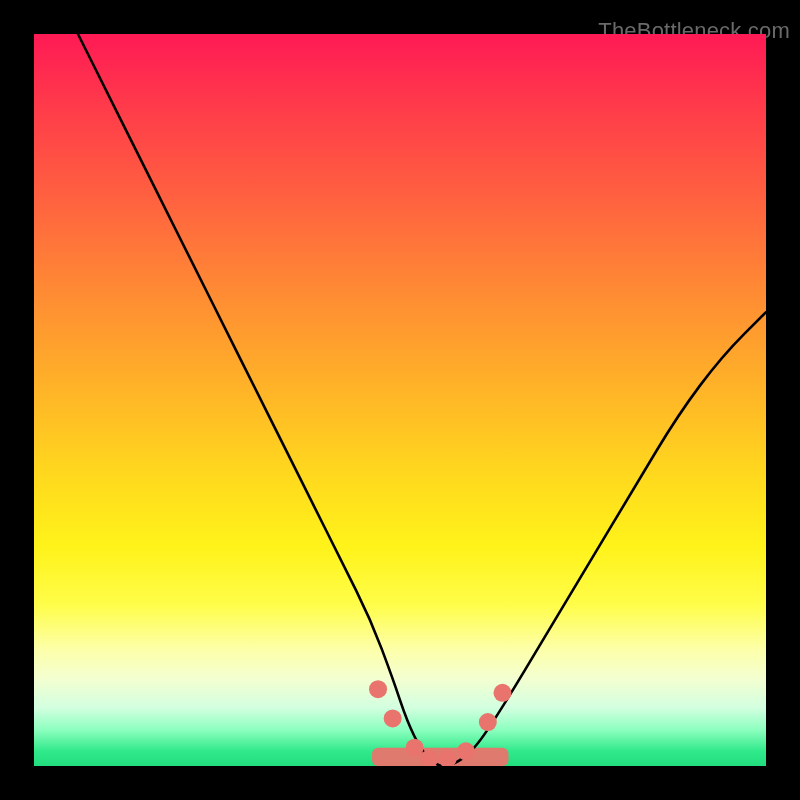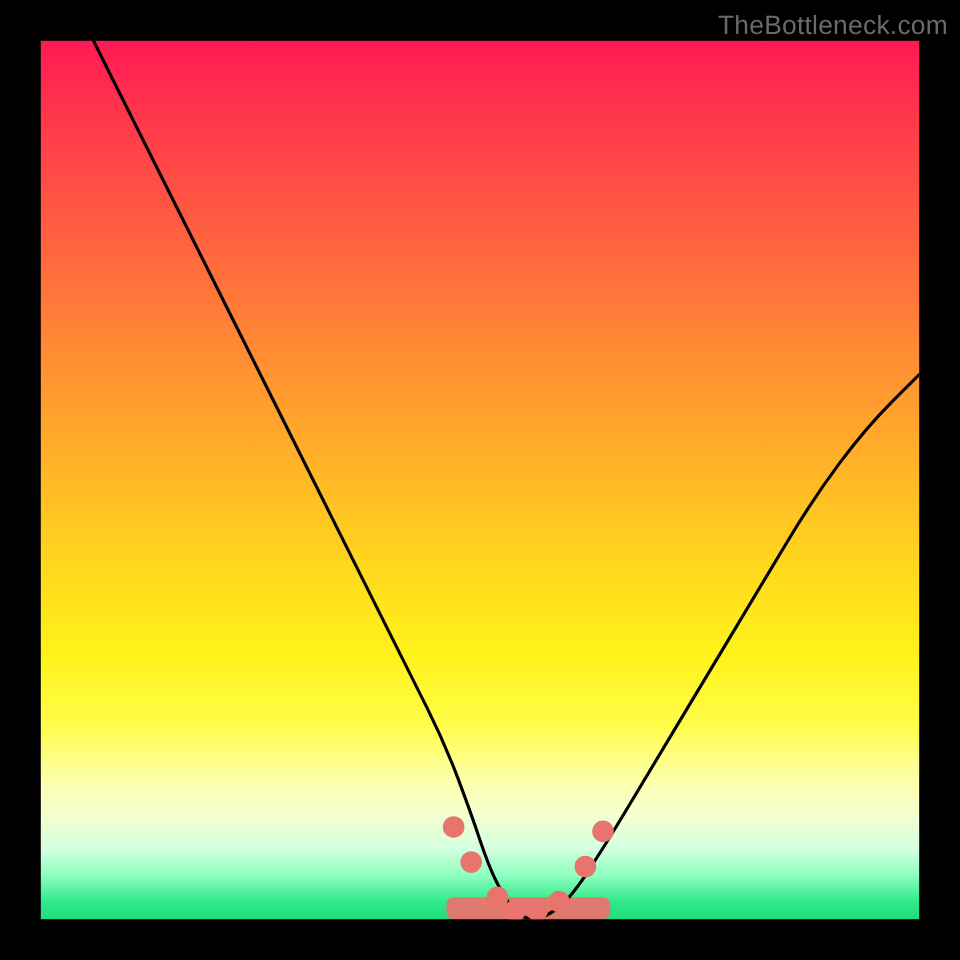--- a/index.html
+++ b/index.html
@@ -38,21 +38,21 @@
       #fdffa8 84%,
       #f4ffd0 88%,
       #d3ffe0 92%,
       #8effc0 95%,
       #30e98a 98%,
       #21dd7d 100%
     );
   }
   .watermark {
     position: absolute;
-    top: 8px;
+    top: 18px;
     right: 10px;
     color: #6a6a6a;
     font-size: 22px;
     font-weight: 500;
     letter-spacing: 0.2px;
     user-select: none;
   }
   svg.curve {
     position: absolute;
     top: 0;

